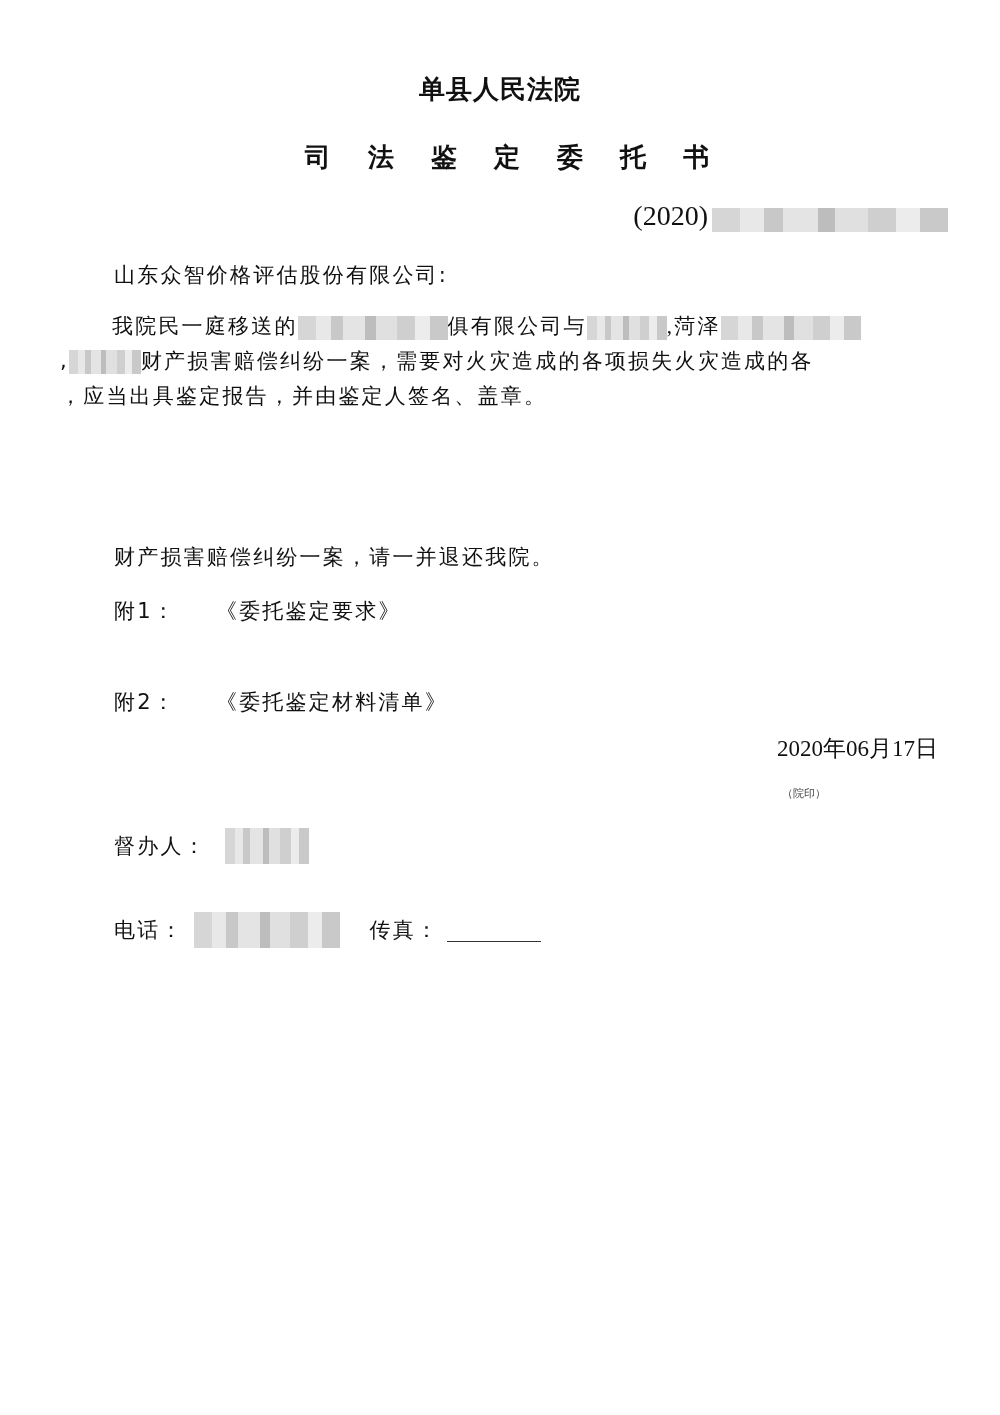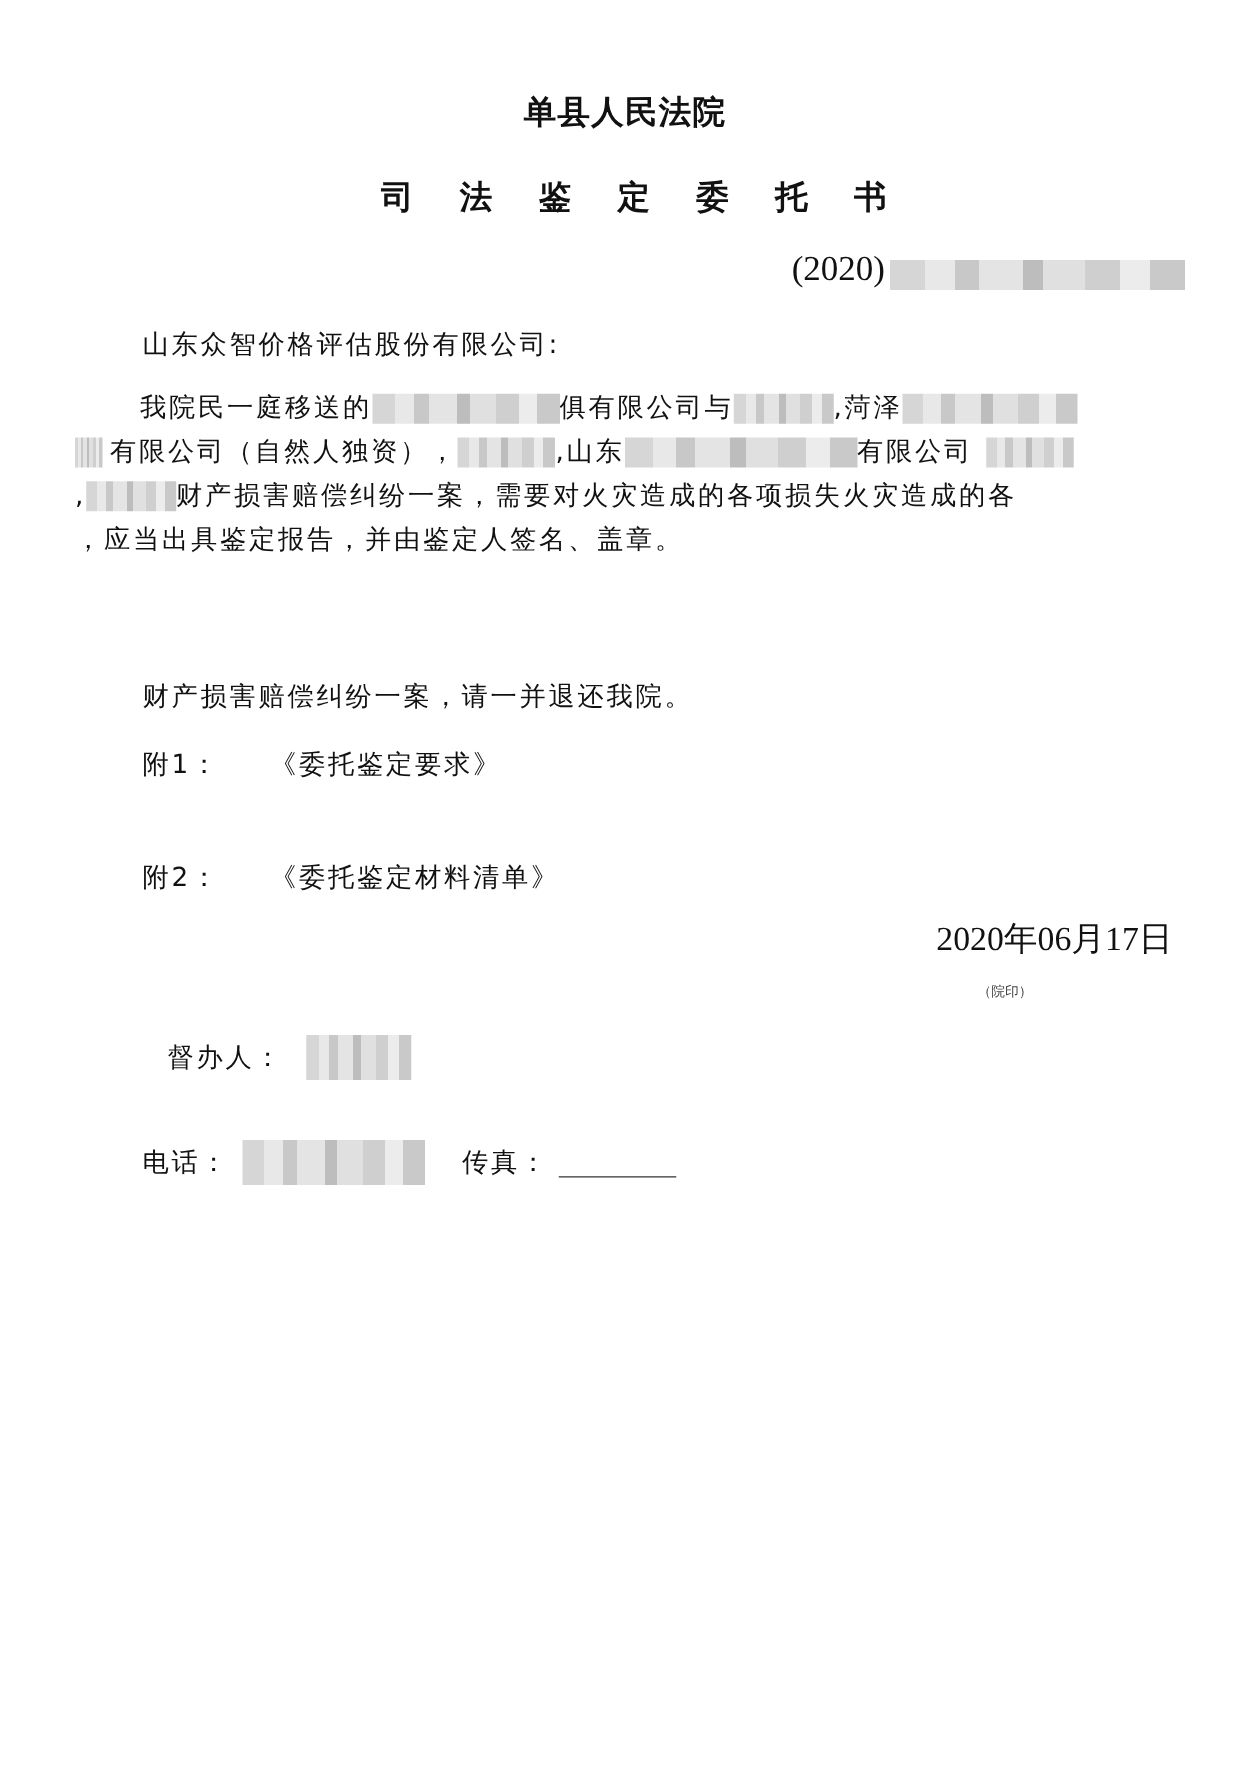--- a/index.html
+++ b/index.html
@@ -26,54 +26,51 @@
     }
     .blur {
       display: inline-block; height: 24px; vertical-align: middle;
       background: linear-gradient(90deg,#d6d6d6 0 12%,#e8e8e8 12% 22%,#c8c8c8 22% 30%,#e4e4e4 30% 45%,#bdbdbd 45% 52%,#e0e0e0 52% 66%,#cfcfcf 66% 78%,#ececec 78% 88%,#c9c9c9 88% 100%);
       filter: blur(0.6px);
     }
     .body-text { font-size: 21px; letter-spacing: 2.2px; line-height: 35px; }
     .addressee { left: 114px; top: 258px; }
     .para { left: 60px; top: 309px; width: 880px; white-space: normal; }
     .para .line { display: block; white-space: nowrap; height: 35px; }
-    .indent { padding-left: 52px; }
+    .indent { padding-left: 52px; font-family: Liberation Serif, serif; }
     .p2 { left: 114px; top: 540px; }
     .att1 { left: 114px; top: 594px; }
     .att2 { left: 114px; top: 648px; margin-top: 37px; }
     .att-gap { display: inline-block; width: 40px; }
     .date {
-      right: 62px; top: 733px; font-size: 27px;
+      right: 62px; top: 733px; font-size: 23px;
       font-family: "Liberation Serif", "DejaVu Serif", serif;
     }
     .seal { left: 782px; top: 786px; font-size: 11px; color: #444; }
-    .supervisor { left: 114px; top: 828px; display: flex; align-items: center; margin-left: 20px; }
+    .supervisor { left: 114px; top: 828px; display: flex; align-items: center; }
     .phone { left: 114px; top: 912px; display: flex; align-items: center; }
     .fax-label { margin-left: 30px; }
     .fax-line { display: inline-block; width: 94px; border-bottom: 1px solid #333; height: 22px; margin-left: 8px; }
   </style>
 </head>
 <body>
 
 <div class="abs court">单县人民法院</div>
 <div class="abs title">司 法 鉴 定 委 托 书</div>
 
 <div class="abs docno">
   <span>(2020)</span>
   <span class="blur" style="width:236px;margin-left:4px;"></span>
 </div>
 
 <div class="abs body-text addressee">山东众智价格评估股份有限公司:</div>
 
 <div class="abs body-text para">
   <span class="line indent">
     <span>我院民一庭移送的</span><span class="blur" style="width:150px"></span><span>俱有限公司与</span><span class="blur" style="width:80px"></span><span>,菏泽</span><span class="blur" style="width:140px"></span>
-  </span>
-  <span class="line">
-    <span class="blur" style="width:22px;margin-right:6px"></span><span>有限公司（自然人独资），</span><span class="blur" style="width:78px"></span><span>,山东</span><span class="blur" style="width:186px"></span><span>有限公司</span><span class="blur" style="width:70px;margin-left:10px"></span>
   </span>
   <span class="line">
     <span>,</span><span class="blur" style="width:72px"></span><span>财产损害赔偿纠纷一案，需要对火灾造成的各项损失火灾造成的各</span>
   </span>
   <span class="line">，应当出具鉴定报告，并由鉴定人签名、盖章。</span>
 </div>
 
 <div class="abs body-text p2">财产损害赔偿纠纷一案，请一并退还我院。</div>
 
 <div class="abs body-text att1">

